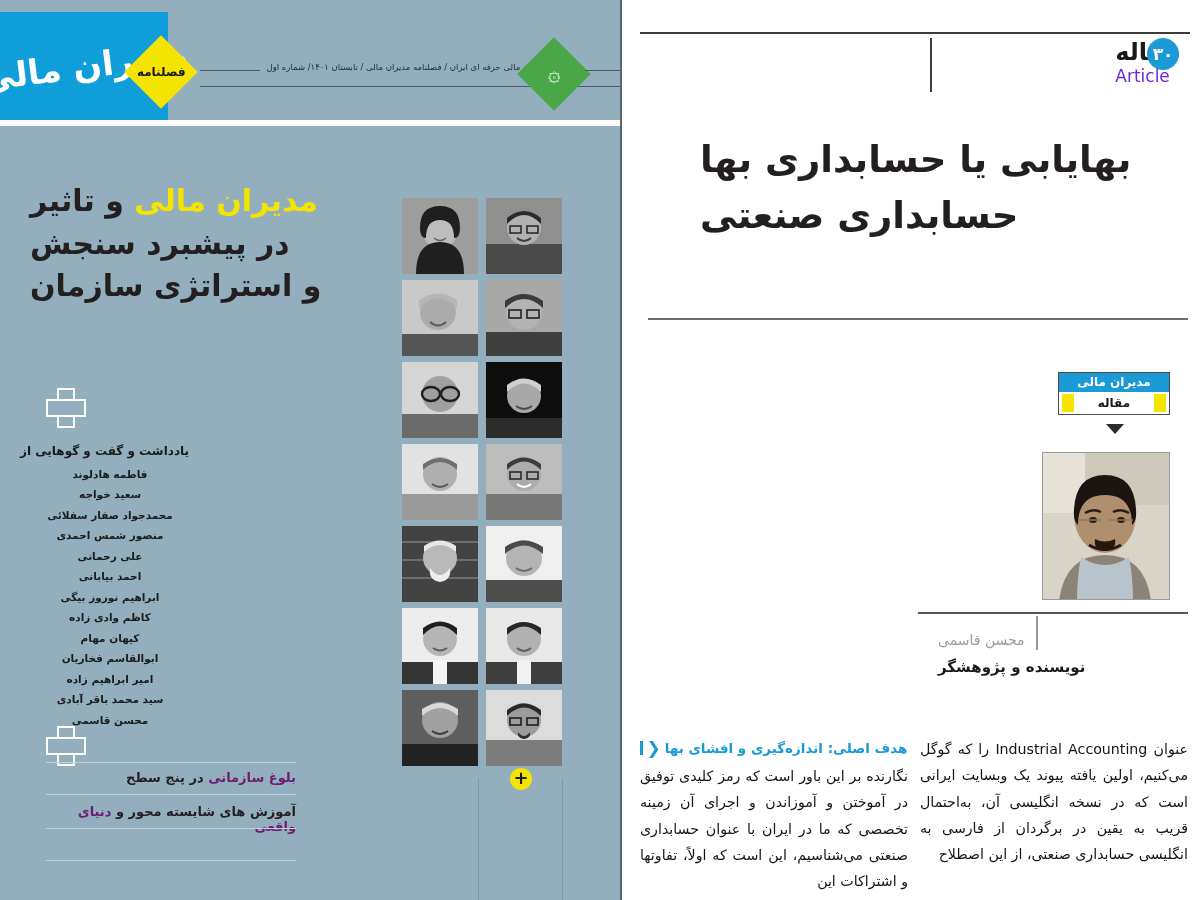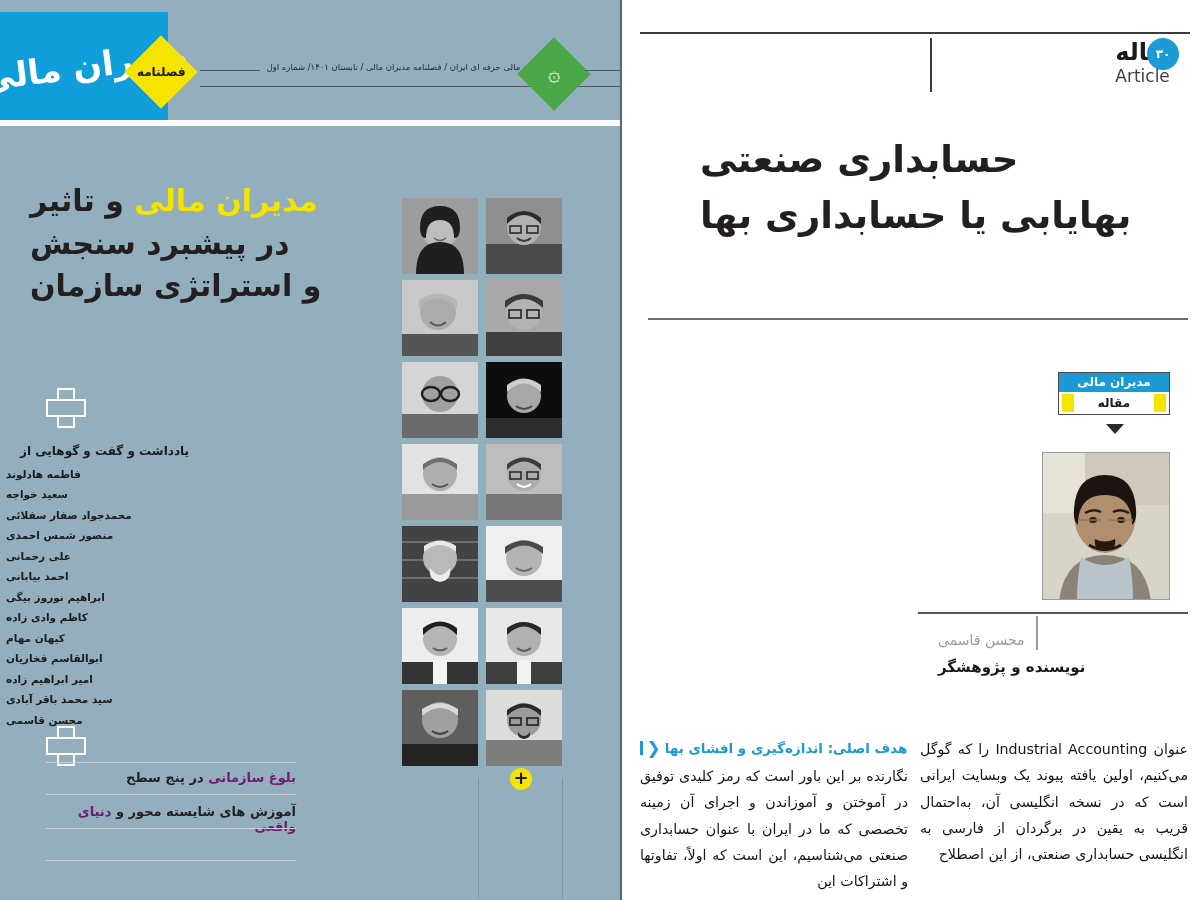--- a/index.html
+++ b/index.html
@@ -103,22 +103,22 @@
 
   .plus-1 { position: absolute; left: 46px; top: 388px; }
   .plus-2 { position: absolute; left: 46px; top: 726px; }
 
   .contrib-head {
     position: absolute; right: 420px; top: 444px; width: 180px;
     text-align: left; direction: rtl;
     font-size: 12px; font-weight: bold; color: #1b1b1b;
   }
   .name-list {
-    position: absolute; right: 434px; top: 464px; width: 180px;
-    text-align: left; direction: rtl; list-style: none;
+    position: absolute; right: 420px; top: 464px; width: 180px;
+    text-align: center; direction: rtl; list-style: none;
   }
   .name-list li {
     font-size: 10.5px; font-weight: bold; color: #1b1b1b;
     line-height: 1.95; white-space: nowrap;
   }
 
   .rule-light {
     position: absolute; background: #c3d2da; height: 1px; left: 46px; width: 250px;
   }
   .r1 { top: 762px; }
@@ -188,28 +188,28 @@
     background: #3b3b3b;
   }
   .article-label {
     position: absolute; right: 20px; top: 40px;
     text-align: left; direction: rtl;
   }
   .article-fa {
     font-size: 24px; font-weight: bold; color: #1a1a1a; line-height: 1.05;
   }
   .article-en {
-    font-size: 17px; color: #404040; line-height: 1.35; text-align: left;
+    font-size: 17px; color: #6d28d9; line-height: 1.35; text-align: left;
     direction: ltr;
   }
   .page-num {
     position: absolute; left: 1147px; top: 38px;
     width: 32px; height: 32px; border-radius: 50%;
     background: #1b9ad6; color: #fff;
-    font-size: 12px; font-weight: bold;
+    font-size: 17px; font-weight: bold;
     display: flex; align-items: center; justify-content: center;
   }
   .headline {
     position: absolute; right: 20px; top: 132px; width: 480px;
     text-align: left; direction: rtl;
     color: #231f20; font-weight: bold; font-size: 37px; line-height: 1.5;
   }
   .mm-badge {
     position: absolute; left: 1058px; top: 372px;
     width: 112px; border: 1.5px solid #4b4b4b;
@@ -504,22 +504,22 @@
     <div class="top-rule" style="left:20px;width:550px;"></div>
 
     <div class="article-label">
       <div class="article-fa">مقاله</div>
       <div class="article-en">Article</div>
     </div>
     <div style="position:absolute;left:310px;top:38px;width:1.5px;height:54px;background:#3b3b3b;"></div>
     <div class="page-num" style="left:527px;">۳۰</div>
 
     <div class="headline">
+      <div>بهایابی یا حسابداری بها</div>
       <div>حسابداری صنعتی</div>
-      <div>بهایابی یا حسابداری بها</div>
     </div>
 
     <div style="position:absolute;left:28px;top:318px;width:540px;height:1.5px;background:#6d6d6d;"></div>
 
     <div class="mm-badge" style="left:438px;">
       <div class="mm-badge-top">مدیران مالی</div>
       <div class="mm-badge-bot">
         <span class="lbl">مقاله</span>
       </div>
     </div>

